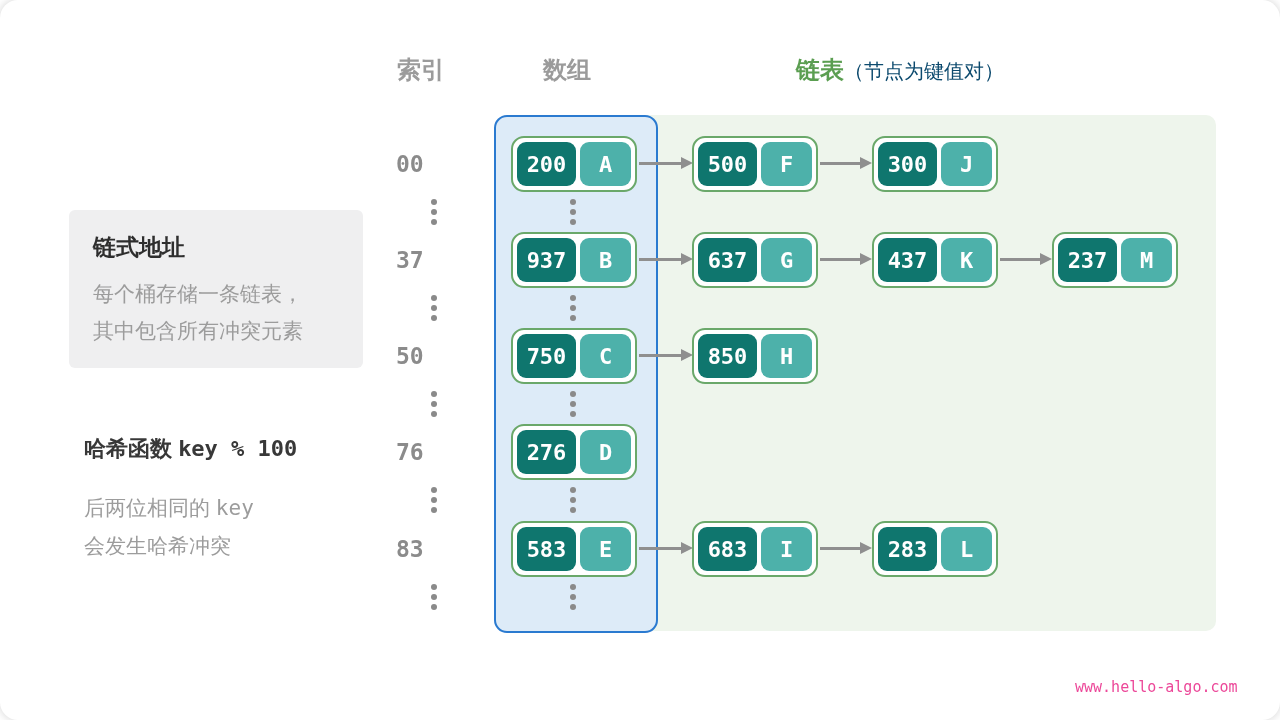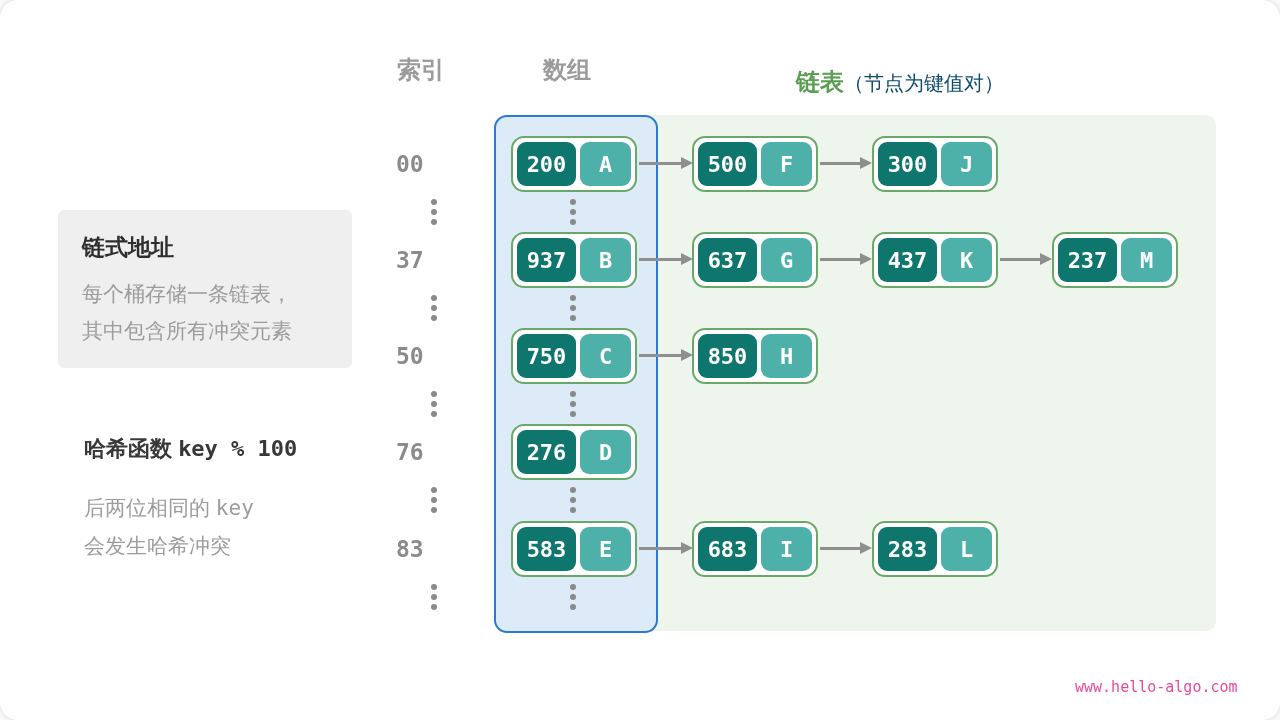--- a/index.html
+++ b/index.html
@@ -8,27 +8,27 @@
     position:absolute; inset:0; background:#fff; border-radius:18px;
     box-shadow:0 0 10px rgba(0,0,0,0.18);
   }
   
   .col-header {
     position:absolute; top:54px; height:32px; line-height:32px;
     font-size:24px; font-weight:700; color:#9b9b9b; text-align:center;
   }
   .list-header {
     position:absolute; top:54px; left:796px; height:32px;
-    display:flex; align-items:baseline; white-space:nowrap;margin-top:12px;
+    display:flex; align-items:baseline; white-space:nowrap;
   }
   .list-header .strong { font-size:24px; font-weight:700; color:#5b9e51; line-height:32px; }
   .list-header .note { font-size:20px; font-weight:400; color:#0c4a6e; line-height:32px; }
   
   .info-box {
-    position:absolute; left:58px; top:210px; width:294px; height:158px;
+    position:absolute; left:69px; top:210px; width:294px; height:158px;
     background:#efeff0; border-radius:6px; padding:22px 24px;
   }
   .info-box .title { font-size:23px; font-weight:700; color:#2e2e2e; }
   .info-box .body { margin-top:12px; font-size:21px; color:#9c9c9c; line-height:37px; }
   
   .hash-note { position:absolute; left:84px; top:432px; white-space:nowrap; }
   .hash-note .l1 { font-size:22px; color:#383838; line-height:34px; }
   .hash-note .l1 .b { font-weight:700; }
   .hash-note .mono { font-family:"DejaVu Sans Mono", monospace; font-weight:600; }
   .hash-note .l2 { margin-top:23px; font-size:21px; color:#9c9c9c; line-height:37px; }

